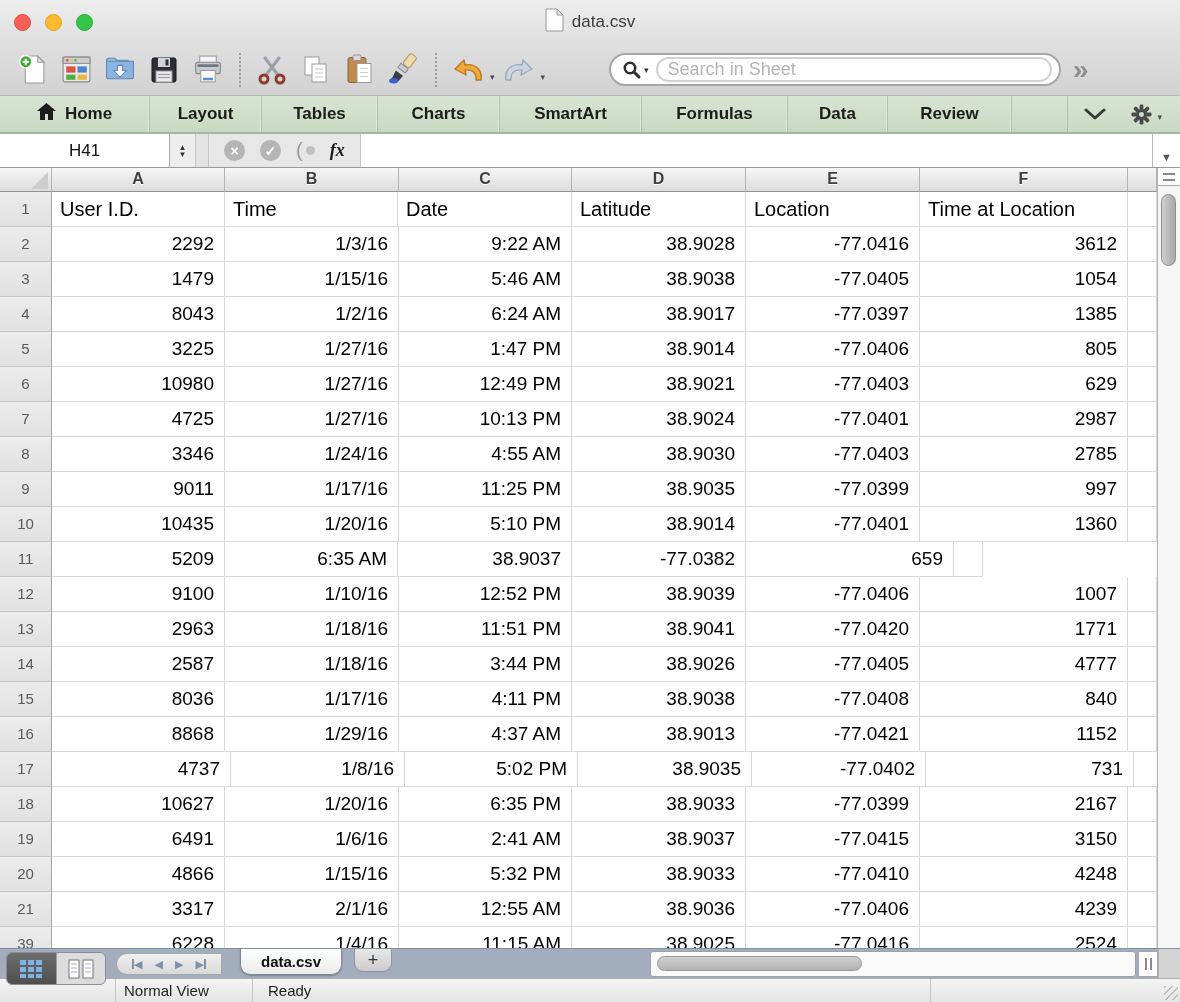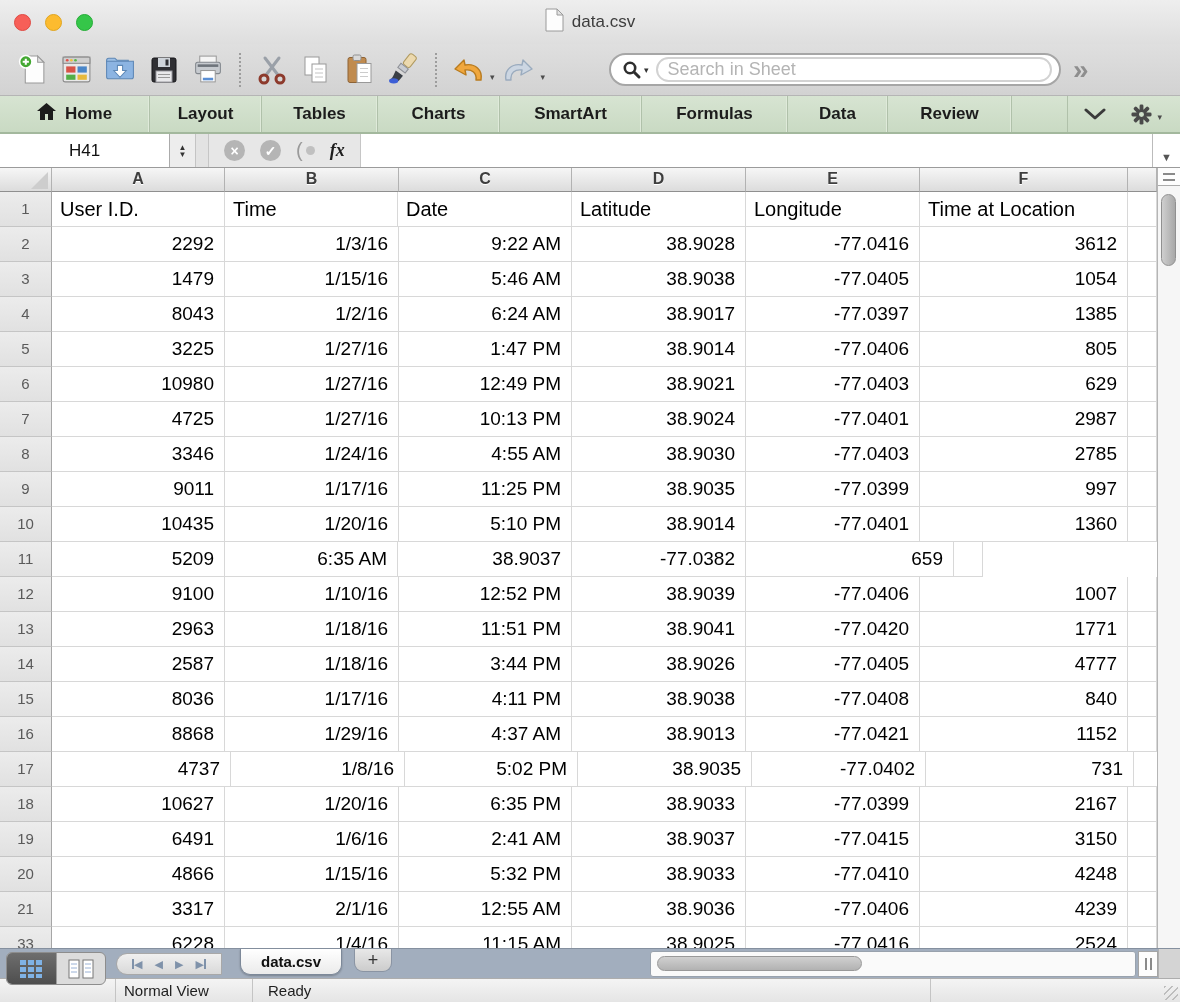--- a/index.html
+++ b/index.html
@@ -354,21 +354,21 @@
           <div class="cell colhdr" style="width: 174px;">E</div>
           <div class="cell colhdr" style="width: 208px;">F</div>
           <div class="cell colhdr" style="width: 29px;"></div>
         </div>
         <div class="row">
           <div class="cell rowhdr">1</div>
           <div class="cell field-cell" style="width: 173px;">User I.D.</div>
           <div class="cell field-cell" style="width: 173px;">Time</div>
           <div class="cell field-cell" style="width: 174px;">Date</div>
           <div class="cell field-cell" style="width: 174px;">Latitude</div>
-          <div class="cell field-cell" style="width: 174px;">Longitude</div>
+          <div class="cell field-cell" style="width: 174px;">Location</div>
           <div class="cell field-cell" style="width: 208px;">Time at Location</div>
           <div class="cell data-cell" style="width: 29px;"></div>
         </div>
         <div class="row">
           <div class="cell rowhdr">2</div>
           <div class="cell data-cell" style="width: 173px;">2292</div>
           <div class="cell data-cell" style="width: 174px;">1/3/16</div>
           <div class="cell data-cell" style="width: 173px;">9:22 AM</div>
           <div class="cell data-cell" style="width: 174px;">38.9028</div>
           <div class="cell data-cell" style="width: 174px;">-77.0416</div>
@@ -558,21 +558,21 @@
           <div class="cell rowhdr">21</div>
           <div class="cell data-cell" style="width: 173px;">3317</div>
           <div class="cell data-cell" style="width: 174px;">2/1/16</div>
           <div class="cell data-cell" style="width: 173px;">12:55 AM</div>
           <div class="cell data-cell" style="width: 174px;">38.9036</div>
           <div class="cell data-cell" style="width: 174px;">-77.0406</div>
           <div class="cell data-cell" style="width: 208px;">4239</div>
           <div class="cell data-cell" style="width: 29px;"></div>
         </div>
         <div class="row">
-          <div class="cell rowhdr">33</div>
+          <div class="cell rowhdr">39</div>
           <div class="cell data-cell" style="width: 173px;">6228</div>
           <div class="cell data-cell" style="width: 174px;">1/4/16</div>
           <div class="cell data-cell" style="width: 173px;">11:15 AM</div>
           <div class="cell data-cell" style="width: 174px;">38.9025</div>
           <div class="cell data-cell" style="width: 174px;">-77.0416</div>
           <div class="cell data-cell" style="width: 208px;">2524</div>
           <div class="cell data-cell" style="width: 29px;"></div>
         </div>
       </div>
     <div class="vscroll">

